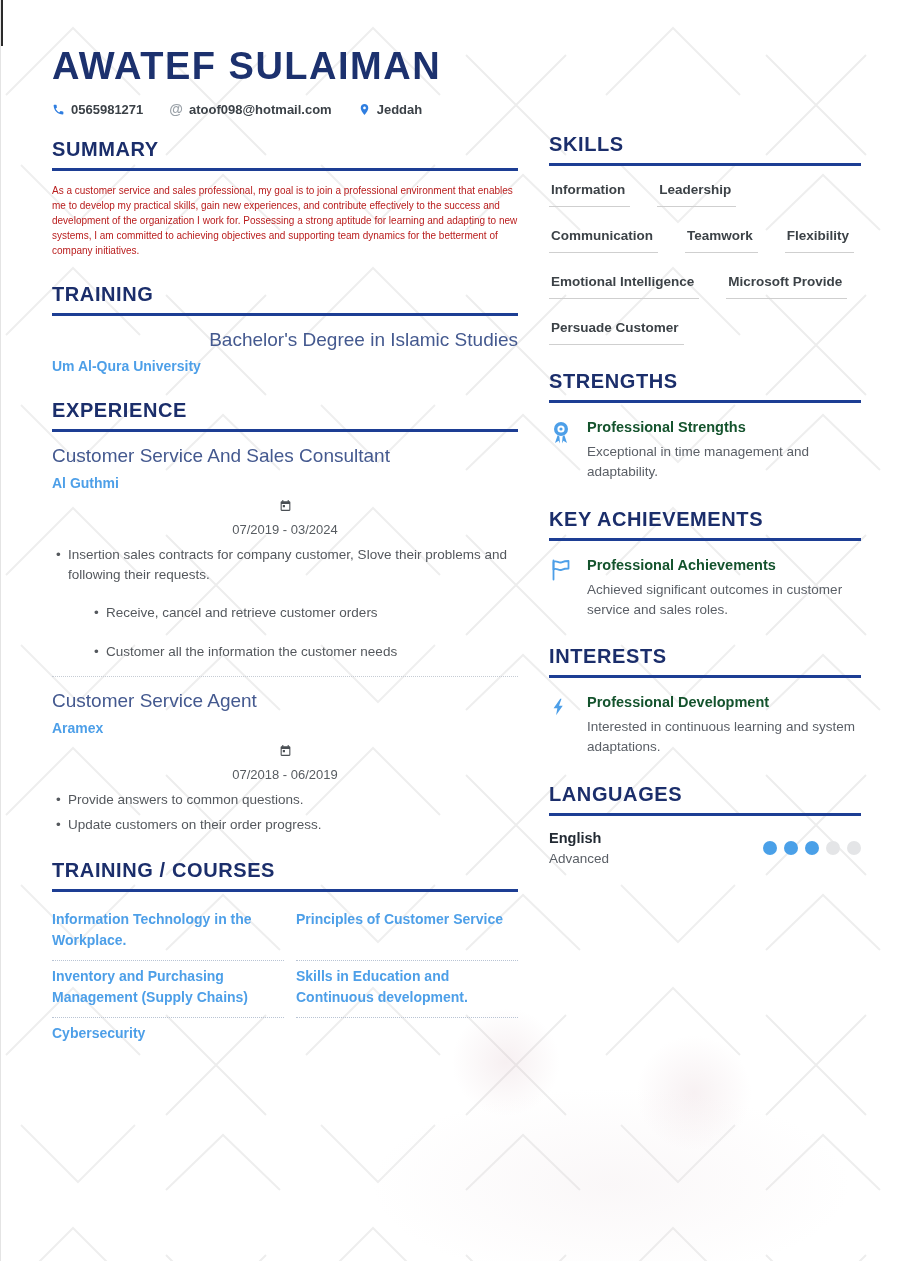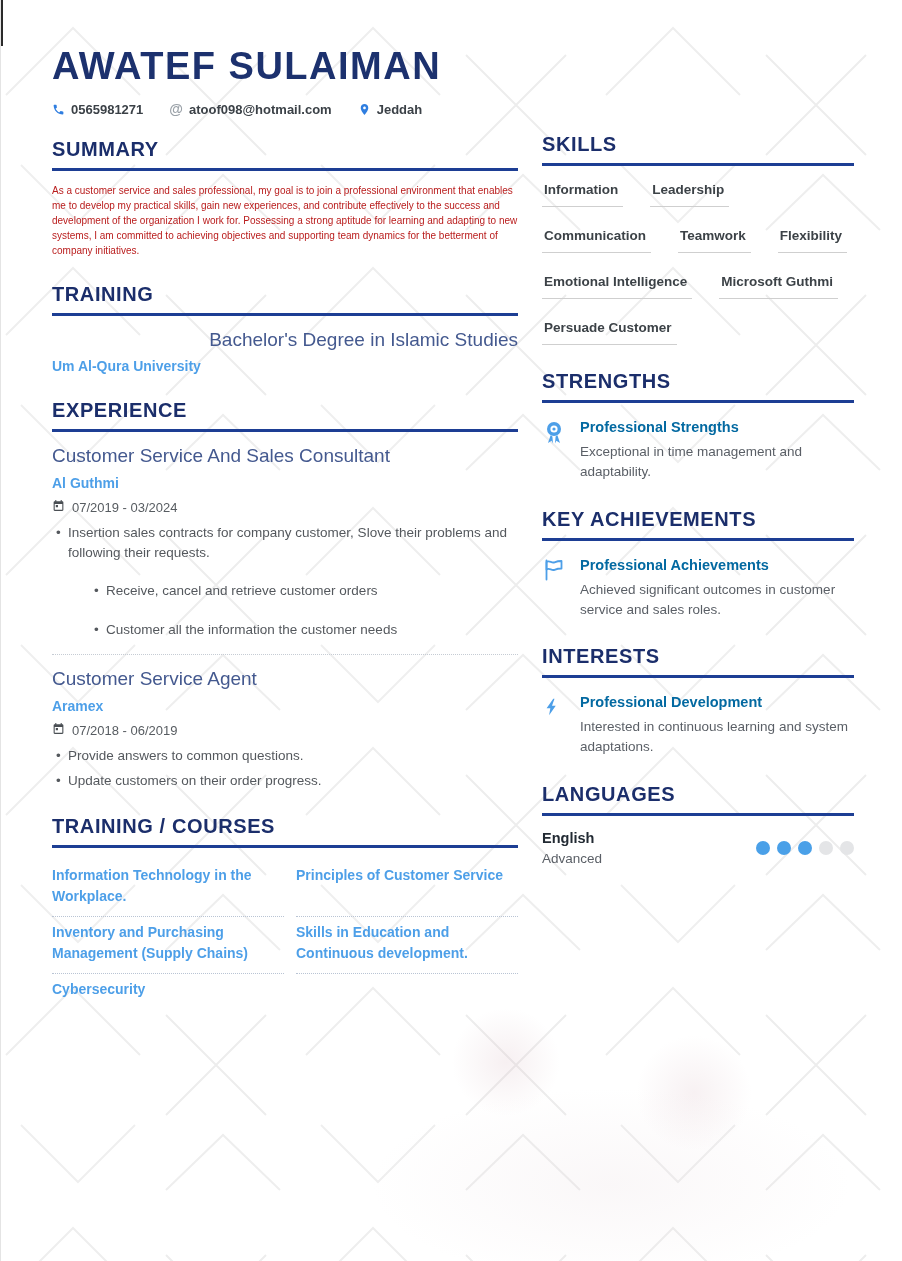--- a/index.html
+++ b/index.html
@@ -9,21 +9,21 @@
   }
   .bg-pattern{position:absolute;inset:0;z-index:0;}
   .blob-layer{
     position:absolute;inset:0;z-index:0;pointer-events:none;
     background:
       radial-gradient(circle 75px at 505px 1062px, rgba(216,185,193,0.22), rgba(216,185,193,0) 72%),
       radial-gradient(circle 80px at 693px 1093px, rgba(216,185,193,0.20), rgba(216,185,193,0) 72%),
       radial-gradient(ellipse 320px 130px at 610px 1185px, rgba(220,200,206,0.14), rgba(220,200,206,0) 75%);
   }
   .edge-artifact{position:absolute;left:0;top:0;width:2px;height:46px;background:#2b2b2b;z-index:3;}
-  .content{position:relative;z-index:2;display:flex;gap:24px;padding:45px 42px 0 51px;box-sizing:border-box;}
+  .content{position:relative;z-index:2;display:flex;gap:31px;padding:45px 42px 0 51px;box-sizing:border-box;}
   .col-left{width:466px;flex:none;}
   .col-right{width:312px;flex:none;padding-top:88px;box-sizing:border-box;}
 
   .name{font-size:38px;font-weight:700;color:#1c316e;letter-spacing:1.5px;margin:0 0 13px 0;line-height:1.15;}
   .contact-row{display:flex;align-items:center;gap:26px;margin-bottom:21px;}
   .contact-item{display:flex;align-items:center;gap:6px;font-size:13px;font-weight:700;color:#3b4147;}
   .contact-item svg{display:block;}
   .at-glyph{font-size:14px;font-weight:700;color:#9aa1a8;line-height:1;}
 
   .section{margin-bottom:25px;}
@@ -32,21 +32,21 @@
     padding-bottom:7px;border-bottom:3px solid #1d3e94;margin-bottom:12px;
   }
   .body-text{font-size:10px;color:#b91c1c;line-height:1.5;}
 
   .degree{font-size:19px;color:#44598f;margin:4px 0 7px 0;line-height:1.25;text-align:right;}
   .org{font-size:14px;font-weight:700;color:#4d9fe8;}
 
   .job{margin-top:4px;}
   .job-role{font-size:19px;color:#44598f;line-height:1.25;margin-bottom:7px;}
   .job-company{font-size:14px;font-weight:700;color:#4d9fe8;margin-bottom:8px;}
-  .job-dates{display:flex;align-items:center;gap:7px;font-size:13px;color:#575c61;margin-bottom:8px;}
+  .job-dates{display:flex;align-items:center;gap:7px;font-size:13px;color:#575c61;margin-bottom:8px;flex-direction:column;}
   .bullets{margin:0;padding:0 0 0 16px;list-style:none;}
   .bullets li{position:relative;font-size:13.5px;color:#54585d;line-height:1.45;margin-bottom:5px;}
   .bullets li::before{content:"•";position:absolute;left:-12px;color:#54585d;}
   .sub-bullet{position:relative;margin:19px 0 0 42px;font-size:13.5px;color:#54585d;line-height:1.45;padding-left:12px;}
   .sub-bullet::before{content:"•";position:absolute;left:0;color:#54585d;}
   .job-sep{border:0;border-top:1px dotted #c6ccd4;margin:15px 0 12px 0;}
 
   .courses{display:grid;grid-template-columns:232px 1fr;column-gap:12px;}
   .course{
     font-size:14px;font-weight:700;color:#4d9fe8;line-height:1.5;
@@ -55,21 +55,21 @@
   .course.no-sep{border-bottom:none;}
 
   .skills-wrap{display:flex;flex-wrap:wrap;column-gap:27px;row-gap:21px;padding-top:4px;}
   .skill-tag{
     font-size:13.5px;font-weight:700;color:#3c4247;
     padding:0 5px 9px 2px;border-bottom:1px solid #cfcfcf;
   }
 
   .info-item{display:flex;gap:13px;padding-top:4px;}
   .info-icon{flex:none;width:25px;padding-top:1px;}
-  .info-heading{font-size:14.5px;font-weight:700;color:#0369a1;margin-bottom:7px;}
+  .info-heading{font-size:14.5px;font-weight:700;color:#14532d;margin-bottom:7px;}
   .info-text{font-size:13.5px;color:#5a5f66;line-height:1.5;}
 
   .lang-row{display:flex;justify-content:space-between;align-items:center;padding-top:2px;}
   .lang-name{font-size:14.5px;font-weight:700;color:#222a33;margin-bottom:5px;}
   .lang-level{font-size:13.5px;color:#5a5f66;text-align:center;}
   .dots{display:flex;gap:7px;}
   .dot{width:14px;height:14px;border-radius:50%;background:#e4e5e7;}
   .dot.filled{background:#4aa0e8;}
 </style>
 </head>
@@ -189,21 +189,21 @@
 
       <div class="section">
         <div class="section-title">SKILLS</div>
         <div class="skills-wrap">
           <span class="skill-tag">Information</span>
           <span class="skill-tag">Leadership</span>
           <span class="skill-tag">Communication</span>
           <span class="skill-tag">Teamwork</span>
           <span class="skill-tag">Flexibility</span>
           <span class="skill-tag">Emotional Intelligence</span>
-          <span class="skill-tag">Microsoft Guthmi</span>
+          <span class="skill-tag">Microsoft Provide</span>
           <span class="skill-tag">Persuade Customer</span>
         </div>
       </div>
 
       <div class="section">
         <div class="section-title">STRENGTHS</div>
         <div class="info-item">
           <span class="info-icon">
             <svg width="24" height="26" viewBox="0 0 24 26">
               <circle cx="12" cy="9" r="7" fill="#4d9fe8"></circle>

